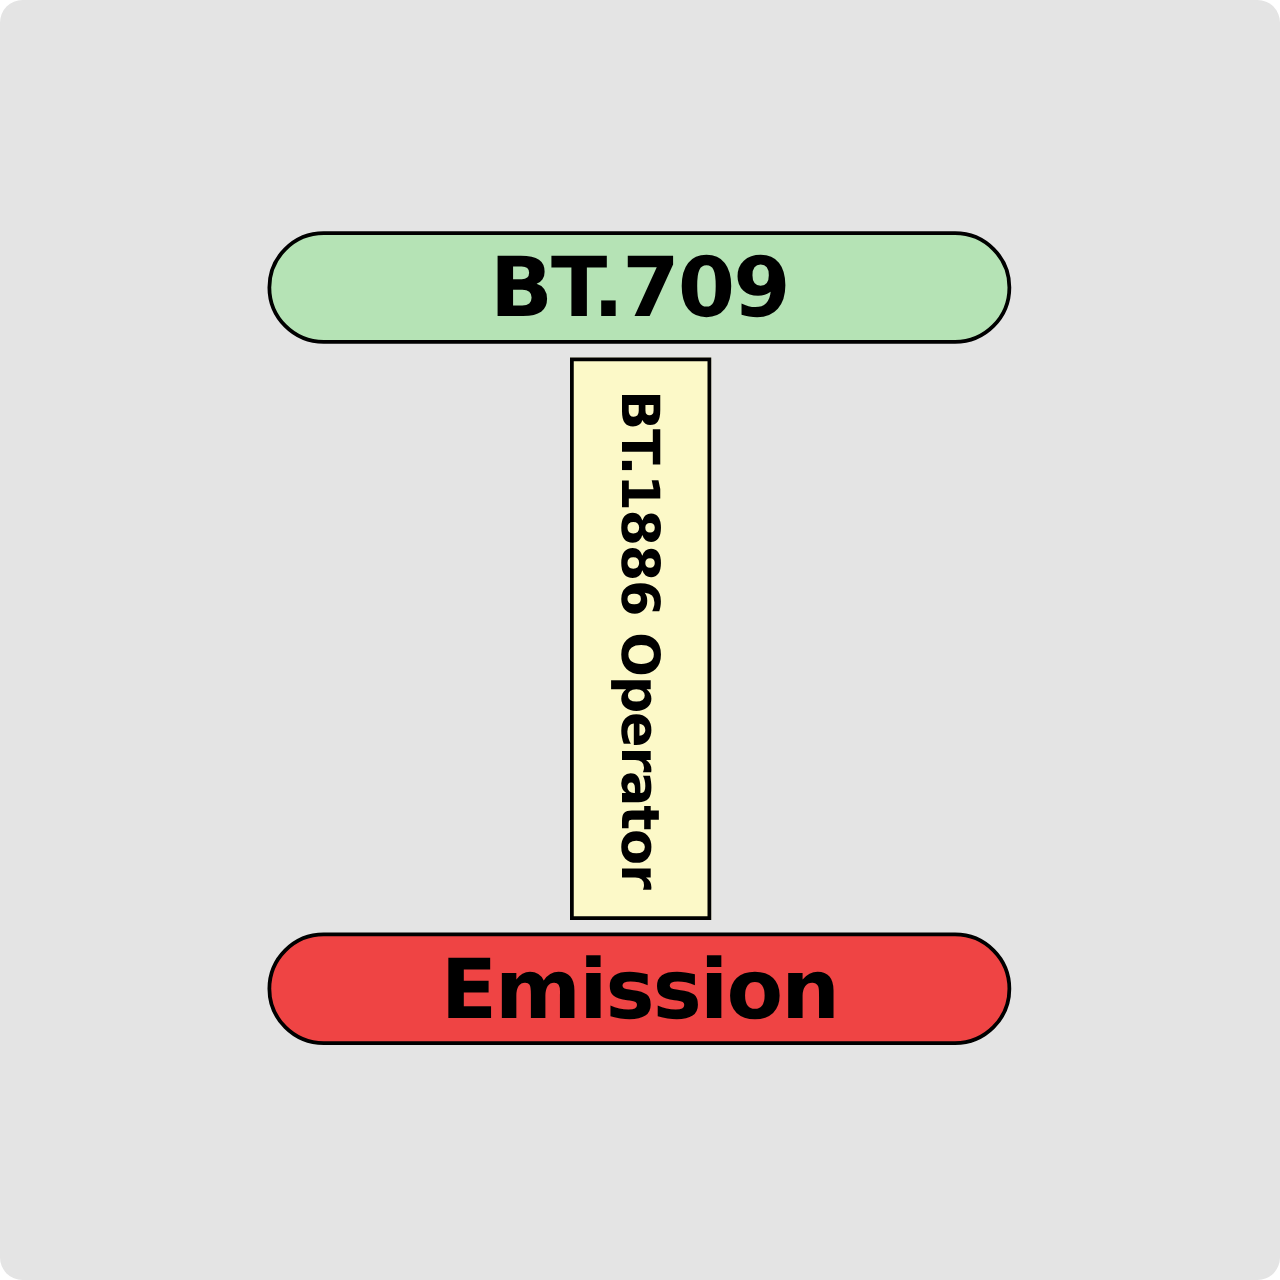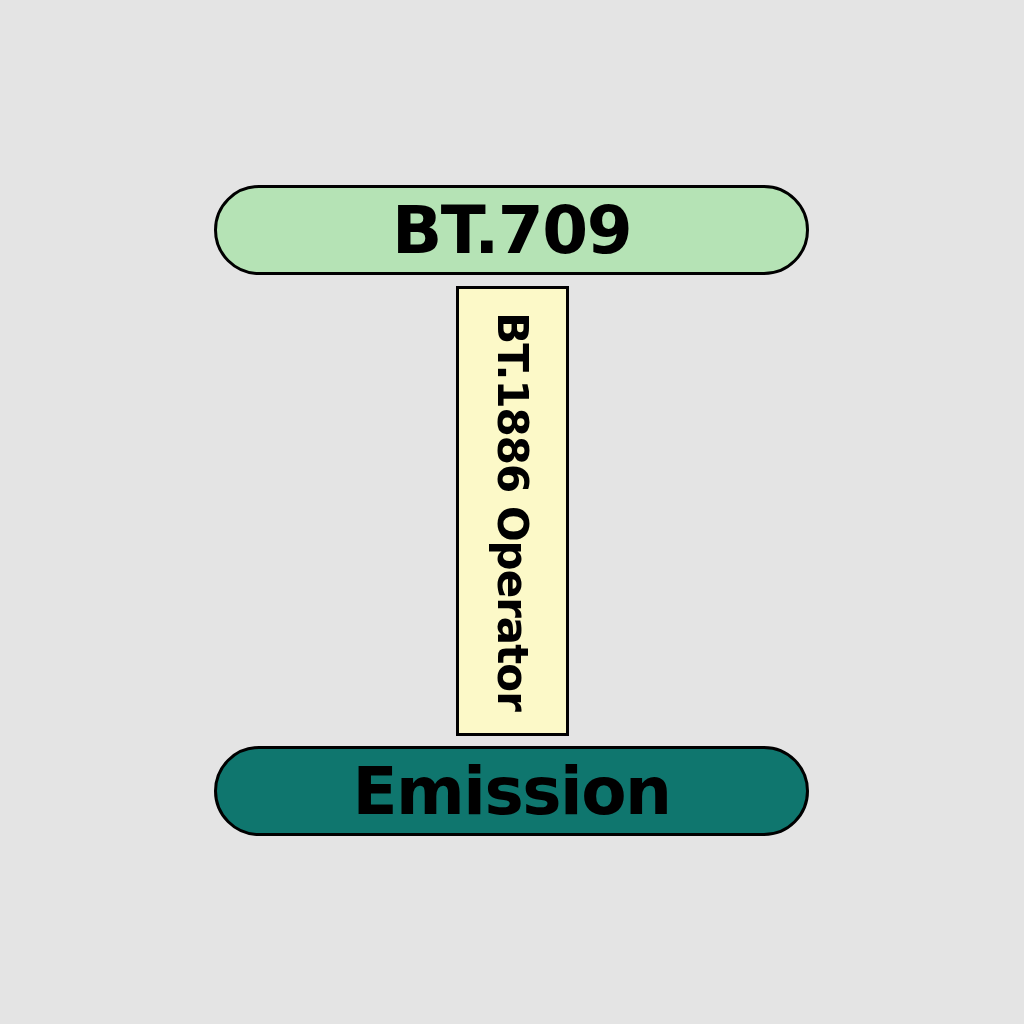--- a/index.html
+++ b/index.html
@@ -9,20 +9,21 @@
   body {
     width: 1024px;
     height: 1024px;
     font-family: "DejaVu Sans", "Liberation Sans", sans-serif;
   }
   .canvas {
     position: relative;
     width: 1024px;
     height: 1024px;
     overflow: hidden;
+    border-radius: 18px;
   }
   .node {
     position: absolute;
     box-sizing: border-box;
     border: 3px solid #000;
     display: flex;
     align-items: center;
     justify-content: center;
     color: #000;
   }
@@ -62,17 +63,17 @@
 <div class="canvas" style="background-color: rgb(228, 228, 228);">
 
   <div class="node pill pill-top" style="background-color: rgb(181, 227, 181);">
     <span>BT.709</span>
   </div>
 
   <div class="node vrect" style="background-color: rgb(252, 249, 200);">
     <span class="vlabel">BT.1886 Operator</span>
   </div>
 
-  <div class="node pill pill-bottom" style="background-color: #0f766e;">
+  <div class="node pill pill-bottom" style="background-color: #ef4444;">
     <span>Emission</span>
   </div>
 
 </div>
 
 </body></html>

